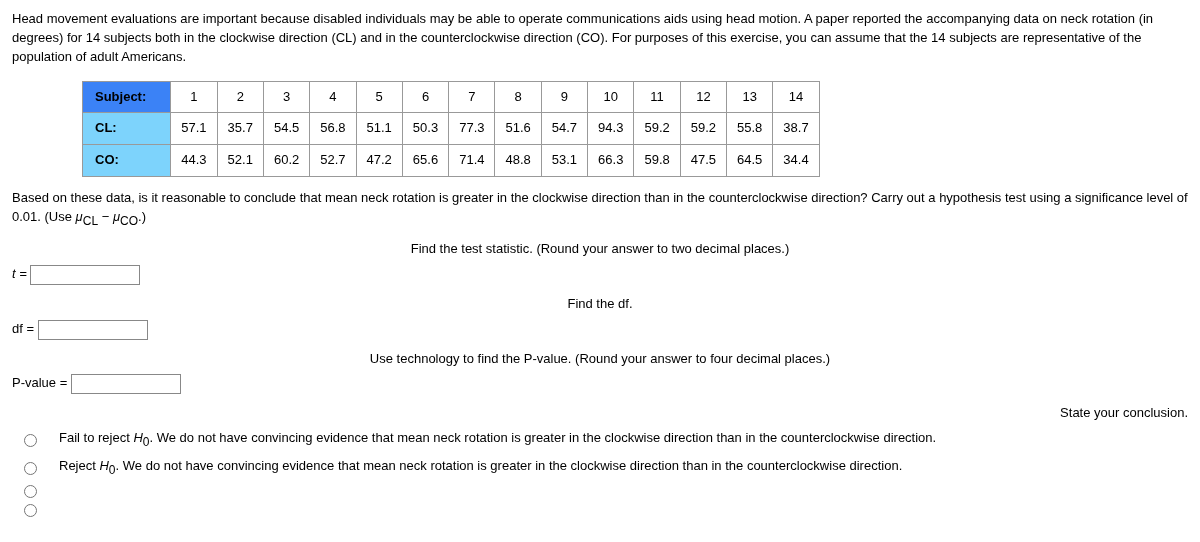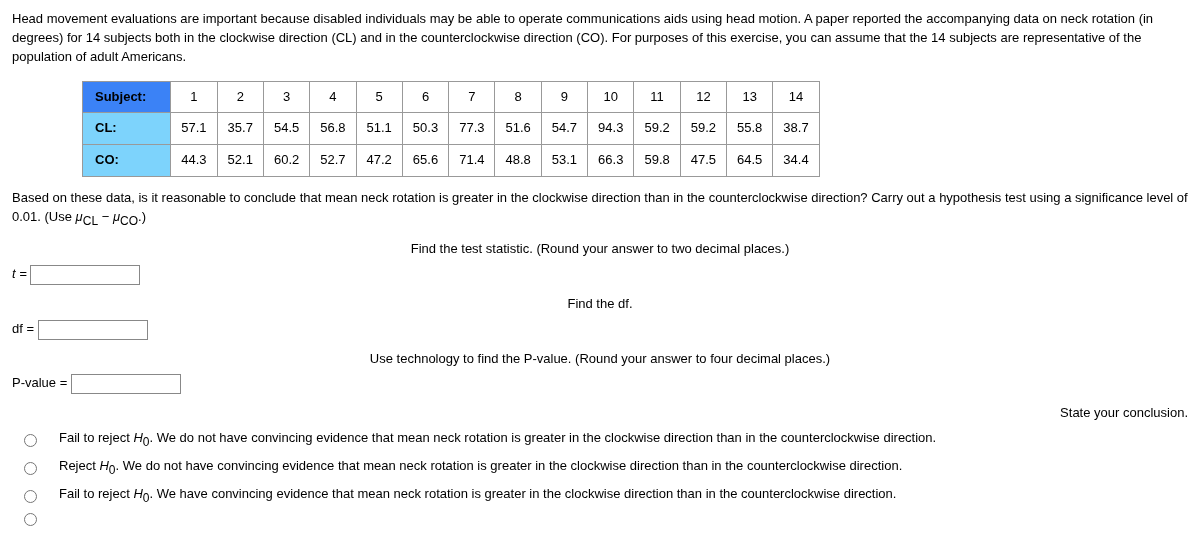--- a/index.html
+++ b/index.html
@@ -151,20 +151,17 @@
     </label>
   </div>
   <div class="radio-row">
     <input type="radio" name="concl" style="">
     <label>
       <span>Reject </span><span class="eqlabel">H</span><sub>0</sub><span>. We do not have convincing evidence that mean neck rotation is greater in the clockwise direction than in the counterclockwise direction.</span>
     </label>
   </div>
   <div class="radio-row">
     <input type="radio" name="concl" style="">
-    <label>
-      <span>Fail to reject </span><span class="eqlabel">H</span><sub>0</sub><span>. We have convincing evidence that mean neck rotation is greater in the clockwise direction than in the counterclockwise direction.</span>
-    </label>
   </div>
   <div class="radio-row">
     <input type="radio" name="concl" style="">
   </div>
 </div>
 
 </body></html>

